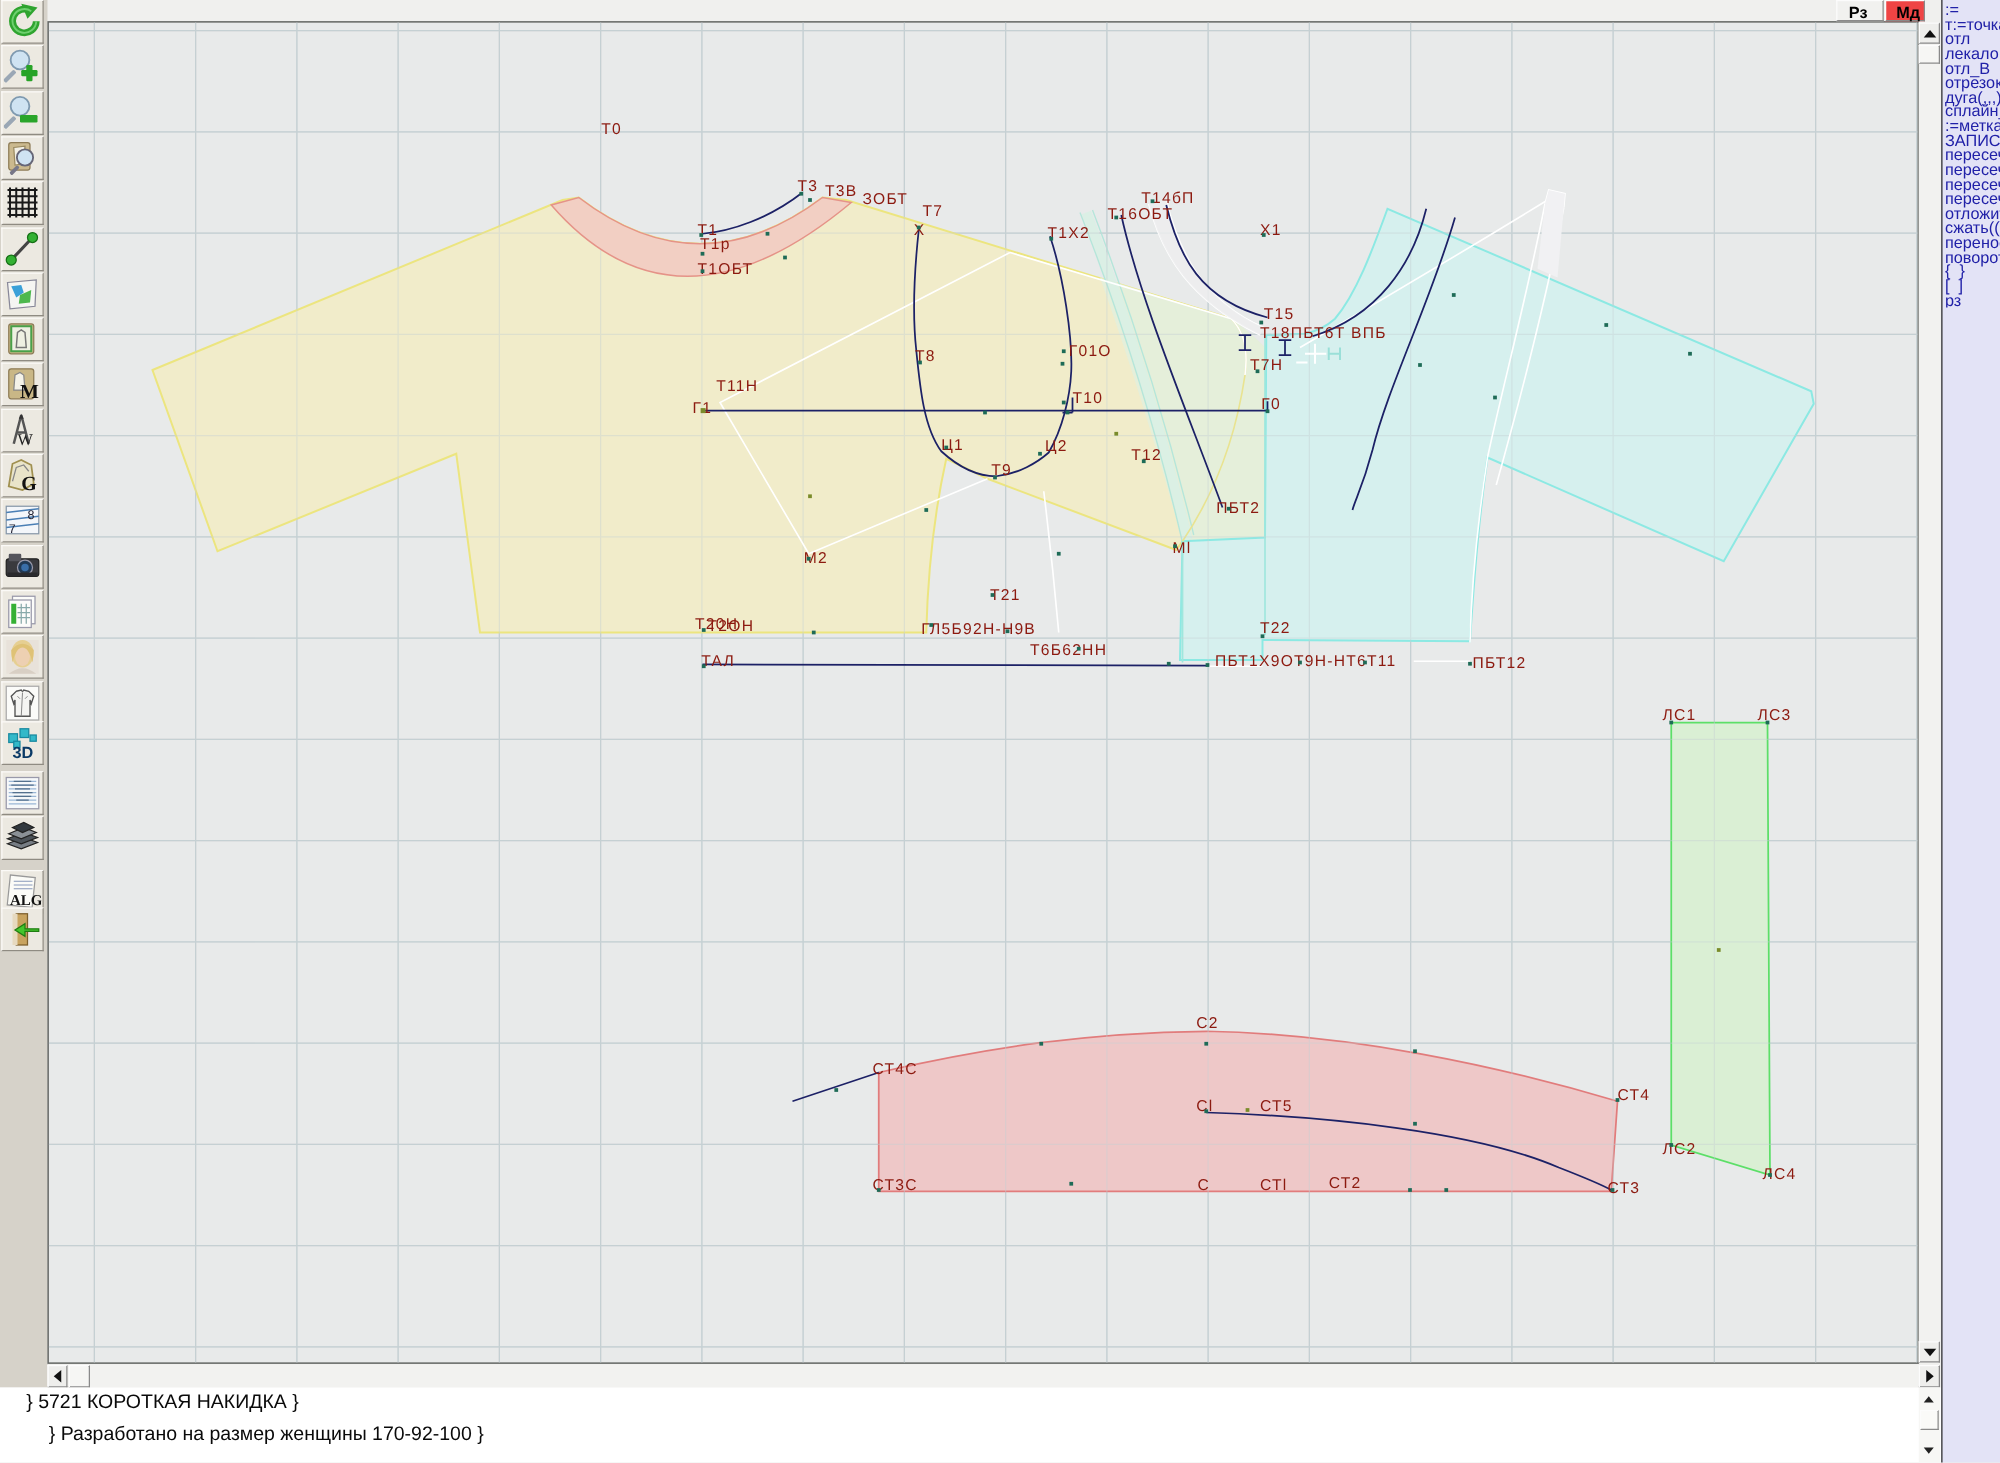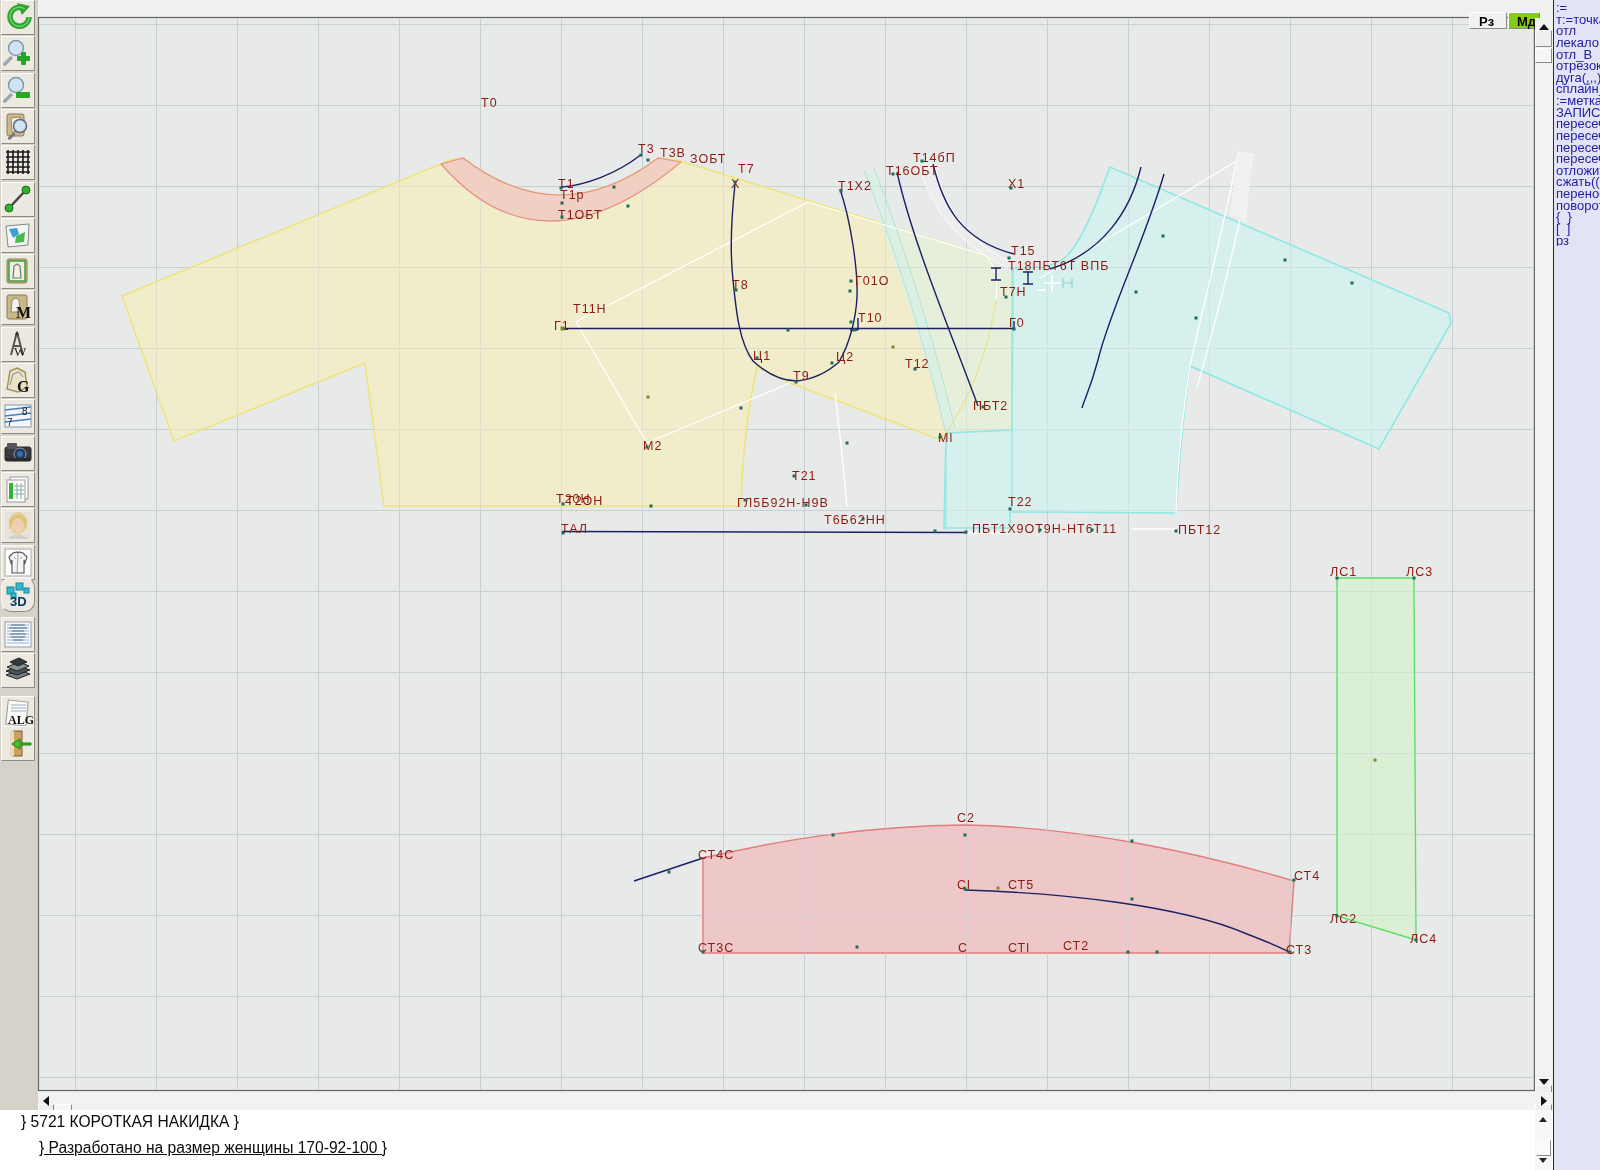--- a/index.html
+++ b/index.html
@@ -1,18 +1,18 @@
 <!DOCTYPE html>
 <html><head>
 <meta charset="utf-8">
 <style>
 html,body{margin:0;padding:0;width:1600px;height:1170px;overflow:hidden;background:#f0f0ee;font-family:"Liberation Sans",sans-serif;}
 #root{position:absolute;left:0;top:0;width:1600px;height:1170px;}
 .btn21{position:absolute;left:1px;width:34px;height:35px;background:#ece9e1;border:1px solid;border-color:#fbfaf7 #8f8b82 #8f8b82 #fbfaf7;box-sizing:border-box;}
-.sbtn{position:absolute;background:#eeeeec;border:1px solid;border-color:#fcfcfc #8a8a8a #8a8a8a #fcfcfc;box-sizing:border-box;font-size:0;margin-top:12px;}
+.sbtn{position:absolute;background:#eeeeec;border:1px solid;border-color:#fcfcfc #8a8a8a #8a8a8a #fcfcfc;box-sizing:border-box;font-size:0;}
 .arr{position:absolute;width:0;height:0;}
 .rtext{color:#2121a8;font-size:13px;line-height:11.62px;white-space:pre;}
 </style>
 </head>
 <body>
 <div id="root">
 
 <div style="position:absolute;left:0;top:0;width:1600px;height:18px;background:#f0f0ee;"></div>
 
 <div style="position:absolute;left:0;top:0;width:38px;height:1110px;background:#d6d2c9;"></div>
@@ -151,21 +151,21 @@
       </div>
 
 <div class="btn21" style="top:545px;">
         <svg width="30" height="31" viewBox="0 0 30 31" style="position:absolute;left:1px;top:1px;">
           <rect x="2" y="2" width="26" height="27" fill="#fbfbf9" stroke="#aaa"></rect>
           <path d="M10 6 L14 5 Q15 7 16 5 L20 6 L24 10 L22 16 L21 13 L21 26 L9 26 L9 13 L8 16 L6 10 Z" fill="#f4f4f2" stroke="#555" stroke-width="1.1"></path>
           <path d="M15 7 L14 26 M11 10 L13 12 M19 10 L17 12" stroke="#888" stroke-width="0.8" fill="none"></path>
         </svg>
       </div>
 
-<div class="btn21" style="top:577px;border-radius:10px;">
+<div class="btn21" style="top:577px;">
         <svg width="30" height="31" viewBox="0 0 30 31" style="position:absolute;left:1px;top:1px;">
           <g fill="#33b9c9" stroke="#1889a0">
             <rect x="4" y="8" width="7" height="7"></rect>
             <rect x="13" y="4" width="7" height="7"></rect>
             <rect x="21" y="9" width="5" height="5"></rect>
             <rect x="8" y="14" width="5" height="5"></rect>
           </g>
           <text x="7" y="27" font-size="13" font-weight="bold" fill="#0a3a66">3D</text>
         </svg>
       </div>
@@ -501,21 +501,21 @@
 <rect x="646.5" y="395.5" width="3" height="3"></rect>
 </g>
 </g>
 </g>
 </svg>
 
 <div class="sbtn" style="left:1469px;top:0px;width:38px;height:17px;background:#f1f1ef;">
       <span style="font-size:13px;font-weight:bold;color:#000;position:absolute;left:9px;top:1px;">Рз</span>
     </div>
 
-<div class="sbtn" style="left:1508px;top:0px;width:32px;height:17px;background:#84cc16;">
+<div class="sbtn" style="left:1508px;top:0px;width:32px;height:17px;background:#ef4444;">
       <span style="font-size:13px;font-weight:bold;color:#000;position:absolute;left:8px;top:1px;">Мд</span>
     </div>
 
 <div style="position:absolute;left:1535px;top:18px;width:17px;height:1072px;background:#f2f2f0;"></div>
 
 <div class="sbtn" style="left:1535px;top:18px;width:17px;height:17px;"></div>
 <div class="arr" style="left:1539px;top:24px;border-left:5px solid transparent;border-right:5px solid transparent;border-bottom:6px solid #111;"></div>
 
 <div class="sbtn" style="left:1535px;top:36px;width:17px;height:15px;background:#f6f6f4;"></div>
 
@@ -529,21 +529,21 @@
 
 <div class="sbtn" style="left:55px;top:1092px;width:17px;height:18px;background:#f6f6f4;"></div>
 
 <div class="sbtn" style="left:1535px;top:1092px;width:17px;height:18px;"></div>
 <div class="arr" style="left:1541px;top:1096px;border-top:5px solid transparent;border-bottom:5px solid transparent;border-left:6px solid #111;"></div>
 
 <div style="position:absolute;left:0px;top:1110px;width:1553px;height:60px;background:#ffffff;"></div>
 
 <div style="position:absolute;left:21px;top:1113px;font-size:15.6px;color:#0a0a0a;letter-spacing:0px;">} 5721  КОРОТКАЯ НАКИДКА }</div>
 
-<div style="position:absolute;left:39px;top:1139px;font-size:15.6px;color:#0a0a0a;letter-spacing:0px;text-decoration:underline;">} Разработано на размер женщины 170-92-100 }</div>
+<div style="position:absolute;left:39px;top:1139px;font-size:15.6px;color:#0a0a0a;letter-spacing:0px;">} Разработано на размер женщины 170-92-100 }</div>
 
 <div style="position:absolute;left:1535px;top:1110px;width:17px;height:60px;background:#f7f7f5;"></div>
 <div class="arr" style="left:1539px;top:1117px;border-left:4px solid transparent;border-right:4px solid transparent;border-bottom:5px solid #222;"></div>
 <div class="sbtn" style="left:1536px;top:1128px;width:15px;height:16px;background:#fafaf8;"></div>
 <div class="arr" style="left:1539px;top:1158px;border-left:4px solid transparent;border-right:4px solid transparent;border-top:5px solid #222;"></div>
 
 <div style="position:absolute;left:1553px;top:0px;width:47px;height:1170px;background:#e3e3f6;border-left:1.5px solid #2a2a2a;box-sizing:border-box;"></div>
 
 <div class="rtext" style="position:absolute;left:1556px;top:2px;width:44px;overflow:hidden;">:=
 т:=точка

